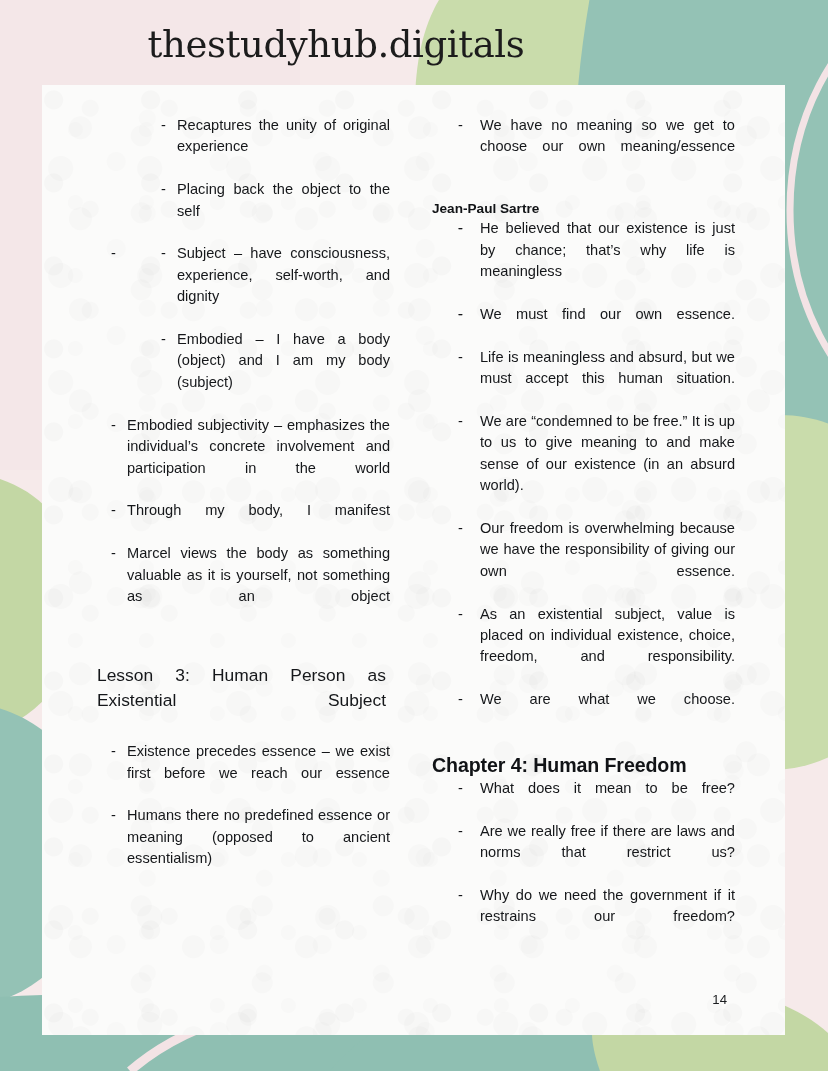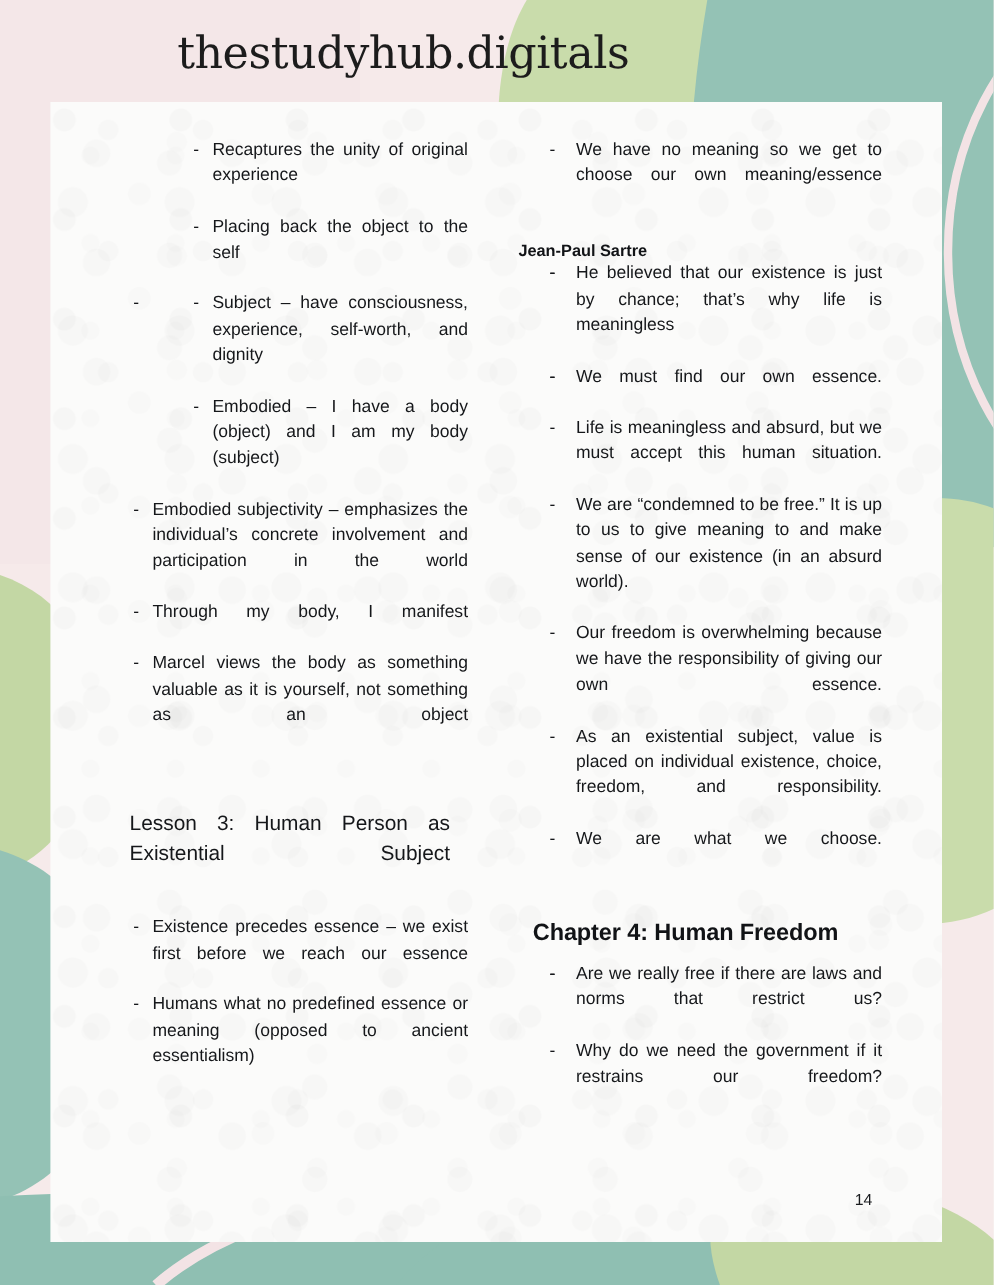--- a/index.html
+++ b/index.html
@@ -127,38 +127,38 @@
   .rlvl1 > .dash { left: 26px; }
 
   
   .h-lesson {
     font-size: 17.4px;
     line-height: 24.8px;
     color: #15171a;
     text-align: justify;
     text-justify: inter-word;
     font-weight: normal;
-    margin: 15px;
+    margin: 4px;
   }
   .h-lesson::after { content: ""; display: inline-block; width: 100%; }
 
   .h-bold-sm {
     font-size: 13.6px;
     line-height: 19px;
     font-weight: bold;
     color: #111316;
     margin: 0;
   }
 
   .h-chapter {
     font-size: 19.6px;
     line-height: 26px;
     font-weight: bold;
     color: #111316;
-    margin: 12px;
+    margin: 0;
     letter-spacing: -0.1px;
   }
 
   .spacer-lg { height: 30px; }
   .spacer-md { height: 20px; }
 
   
   #page-num {
     position: absolute;
     right: 58px;
@@ -249,21 +249,21 @@
 
       <div class="h-lesson">Lesson 3: Human Person as Existential Subject</div>
 
       <div class="blk bullet lvl1">
         <span class="dash">-</span>
         <span class="btxt">Existence precedes essence – we exist first before we reach our essence</span>
       </div>
 
       <div class="blk bullet lvl1">
         <span class="dash">-</span>
-        <span class="btxt">Humans what no predefined essence or meaning (opposed to ancient essentialism)</span>
+        <span class="btxt">Humans there no predefined essence or meaning (opposed to ancient essentialism)</span>
       </div>
 
     </div>
 
     <div class="col" id="col-right">
 
       <div class="blk bullet rlvl1">
         <span class="dash">-</span>
         <span class="btxt">We have no meaning so we get to choose our own meaning/essence</span>
       </div>
@@ -306,20 +306,21 @@
         <span class="dash">-</span>
         <span class="btxt">We are what we choose.</span>
       </div>
 
       <div class="spacer-md"></div>
 
       <div class="h-chapter">Chapter 4: Human Freedom</div>
 
       <div class="blk bullet rlvl1">
         <span class="dash">-</span>
+        <span class="btxt">What does it mean to be free?</span>
       </div>
       <div class="blk bullet rlvl1">
         <span class="dash">-</span>
         <span class="btxt">Are we really free if there are laws and norms that restrict us?</span>
       </div>
       <div class="blk bullet rlvl1">
         <span class="dash">-</span>
         <span class="btxt">Why do we need the government if it restrains our freedom?</span>
       </div>
 

